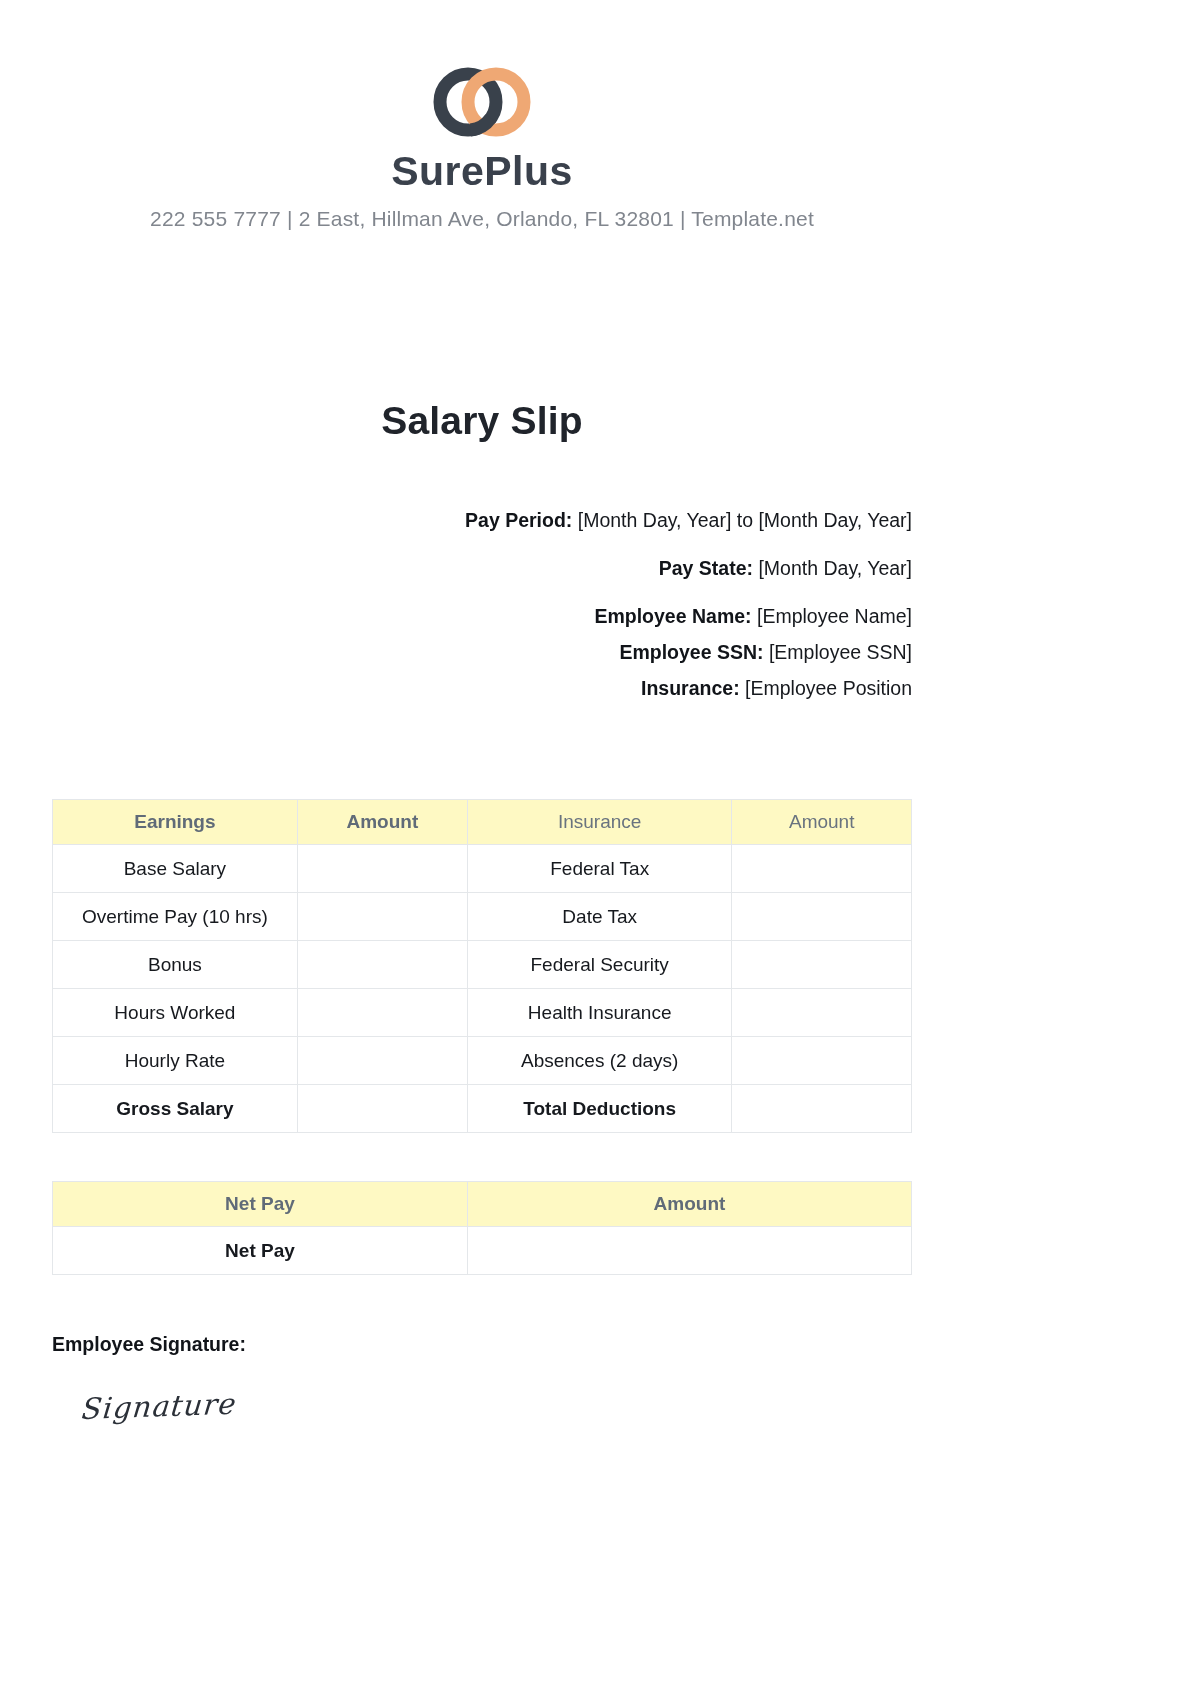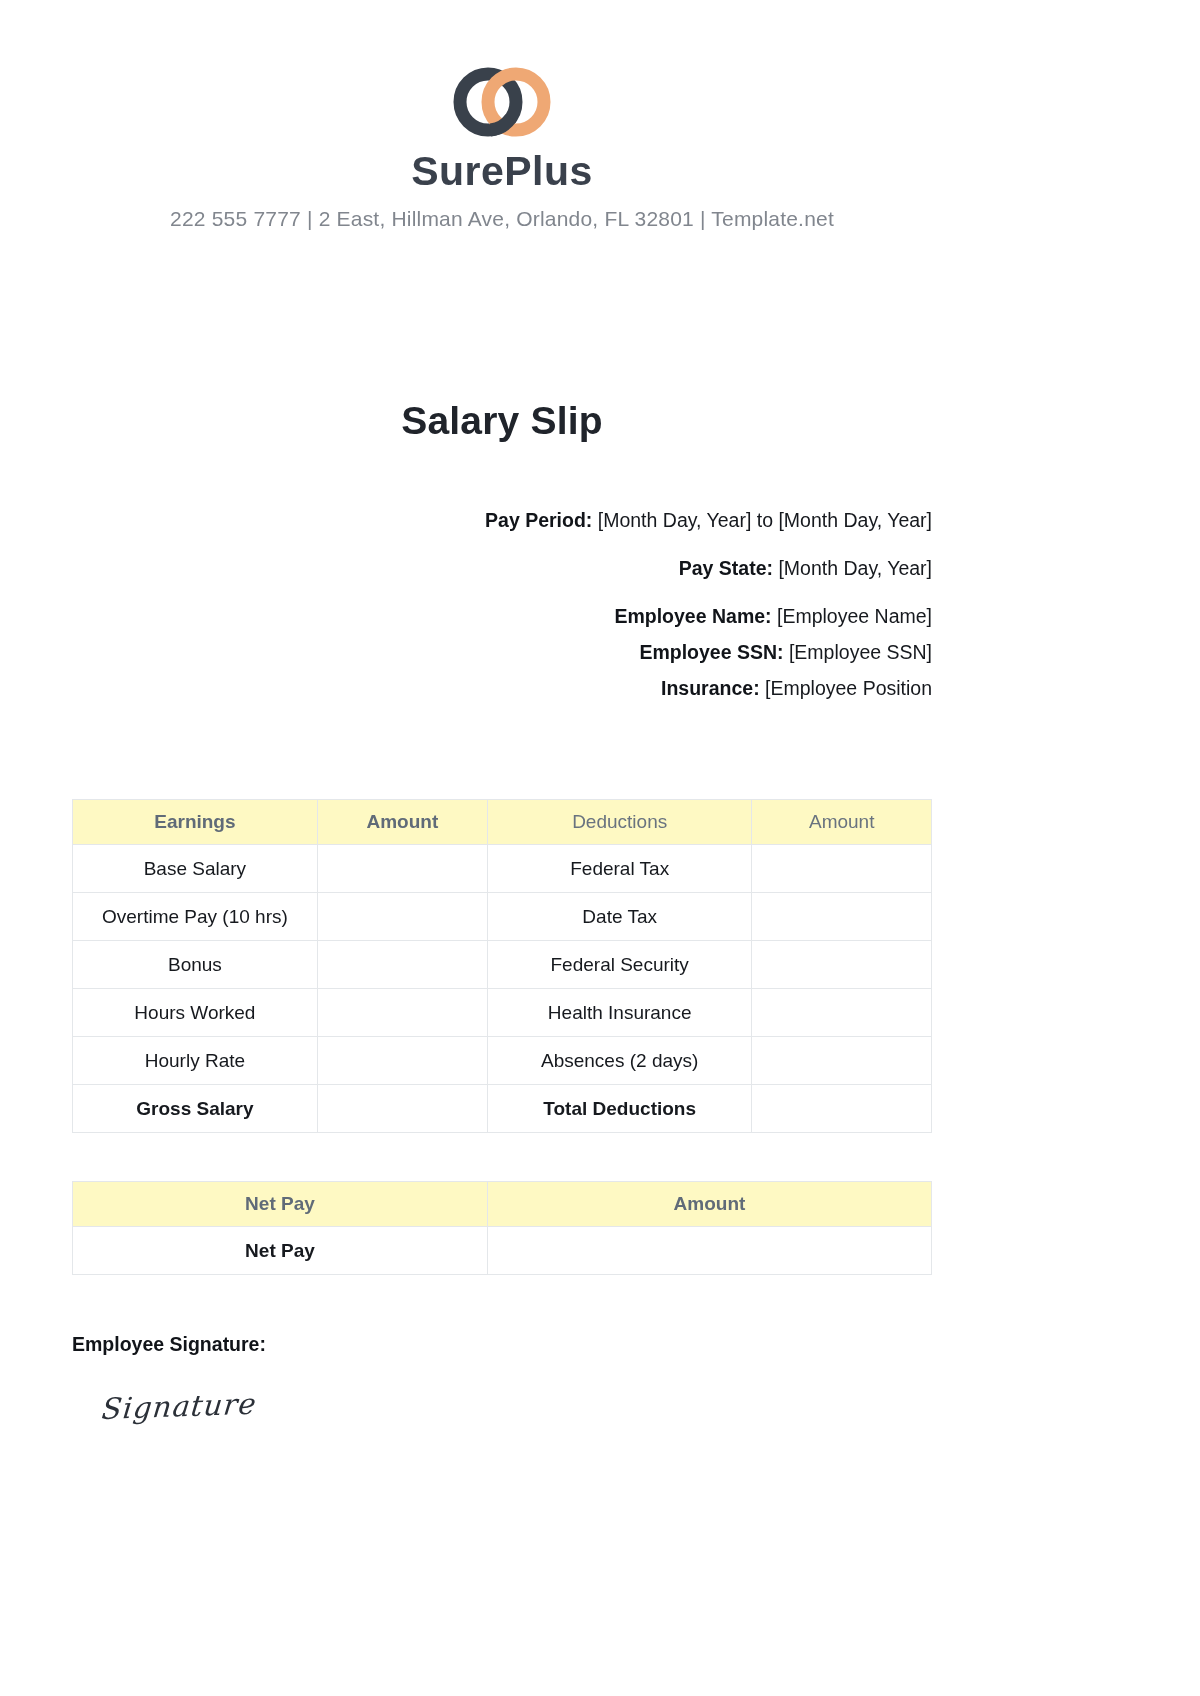--- a/index.html
+++ b/index.html
@@ -3,21 +3,21 @@
 <meta charset="utf-8">
 <style>
   * { margin: 0; padding: 0; box-sizing: border-box; }
   html, body { background: #ffffff; }
   body {
     width: 1200px; height: 1696px;
     font-family: "Liberation Sans", sans-serif;
     color: #16191e;
     overflow: hidden;
   }
-  .page { width: 860px; margin-left: 72px; }
+  .page { width: 860px; margin-left: 52px; }
 
   
   .brand-block { padding-top: 62px; text-align: center; }
   .logo-svg { display: block; margin: 0 auto; }
   .brand-name {
     margin-top: 6px;
     font-size: 41px; font-weight: 700; letter-spacing: 0.5px;
     color: #3a414c;
   }
   .brand-contact {
@@ -134,21 +134,21 @@
     <colgroup>
       <col style="width:28.5%">
         <col style="width:19.8%">
         <col style="width:30.8%">
         <col style="width:20.9%">
     </colgroup>
     <thead>
       <tr>
         <th class="hd-bold">Earnings</th>
         <th class="hd-bold">Amount</th>
-        <th>Deductions</th>
+        <th>Insurance</th>
         <th>Amount</th>
       </tr>
     </thead>
     <tbody>
       <tr>
         <td>Base Salary</td>
         <td></td>
         <td>Federal Tax</td>
         <td></td>
       </tr>

